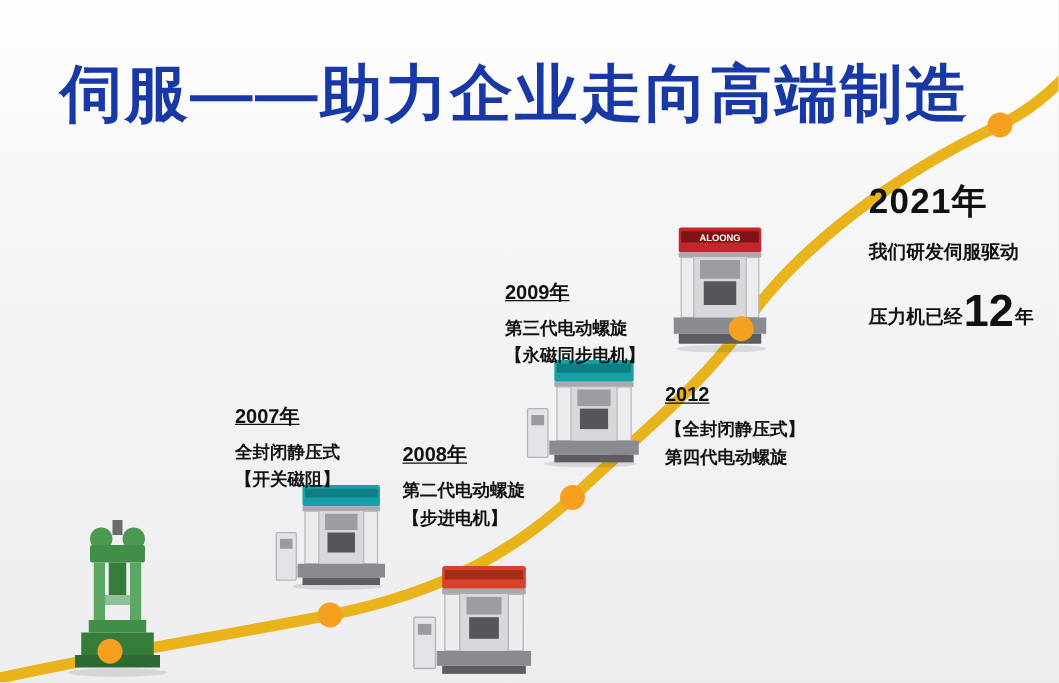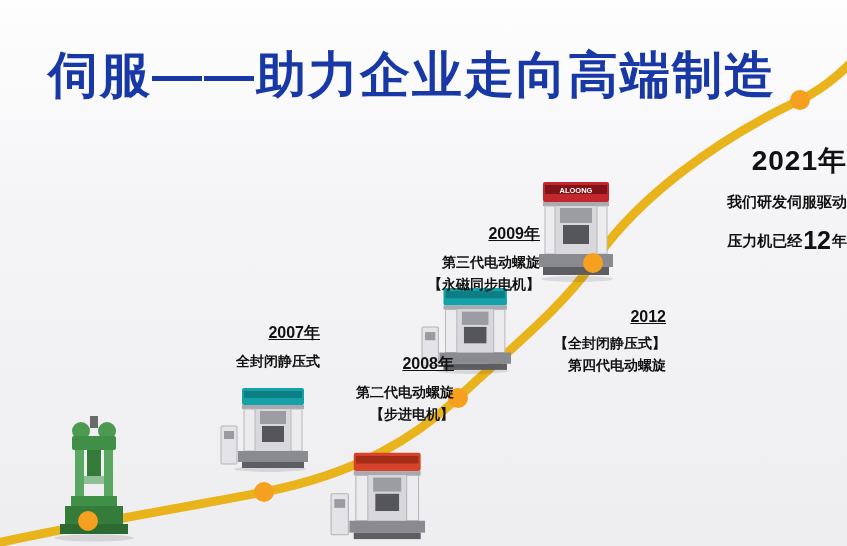--- a/index.html
+++ b/index.html
@@ -8,26 +8,26 @@
     background:linear-gradient(180deg,#fefefe 0%,#f4f4f7 40%,#eeeef1 100%);
     font-family:"Liberation Sans",sans-serif;
   }
   .title{
     position:absolute;left:14px;top:42px;z-index:6;
     font-size:50px;font-weight:900;color:#1838a6;letter-spacing:2px;white-space:nowrap;margin-left:34px;
   }
   .curve-layer{position:absolute;inset:0;z-index:1;}
   .dots-layer{position:absolute;inset:0;z-index:4;pointer-events:none;}
   .machine{position:absolute;z-index:2;}
-  .ms{position:absolute;z-index:5;text-align:right;color:#111111;}
+  .ms{position:absolute;z-index:5;text-align:left;color:#111111;}
   .ms-year{font-size:16px;font-weight:700;margin-bottom:6px;text-decoration:underline;}
   .ms-line{font-size:14px;font-weight:700;line-height:1.6;}
   .y2021 .y2021-year{font-size:28px;font-weight:700;margin-bottom:10px;letter-spacing:1px;}
   .y2021 .ms-line{margin-bottom:6px;font-size:15px;}
-  .big-num{font-size:25px;font-weight:700;vertical-align:-3px;padding:0 1px;}
+  .big-num{font-size:36px;font-weight:700;vertical-align:-3px;padding:0 1px;}
 </style>
 </head>
 <body>
 
 <div class="stage">
 
   <svg class="curve-layer" viewBox="0 0 847 546">
     <path d="M -25 548 C 60 528, 160 512, 264 492 C 360 473, 415 437, 458 398 C 505 353, 560 310, 593 263 C 635 200, 715 140, 800 100 C 830 86, 852 62, 868 45" fill="none" stroke="#e9b31c" stroke-width="9" stroke-linecap="round"></path>
   </svg>
 
@@ -115,20 +115,21 @@
     <circle cx="264" cy="492" r="10" fill="#f6a01f"></circle>
     <circle cx="458" cy="398" r="10" fill="#f6a01f"></circle>
     <circle cx="593" cy="263" r="10" fill="#f6a01f"></circle>
     <circle cx="800" cy="100" r="10" fill="#f6a01f"></circle>
   </svg>
 
 
   <div class="ms" style="left:188px;top:323px;width:132px">
     <div class="ms-year">2007年</div>
     <div class="ms-line">全封闭静压式</div>
+    <div class="ms-line">【开关磁阻】</div>
   </div>
 
   <div class="ms" style="left:322px;top:354px;width:132px">
     <div class="ms-year">2008年</div>
     <div class="ms-line">第二代电动螺旋</div>
     <div class="ms-line">【步进电机】</div>
   </div>
 
   <div class="ms" style="left:404px;top:224px;width:136px">
     <div class="ms-year">2009年</div>

